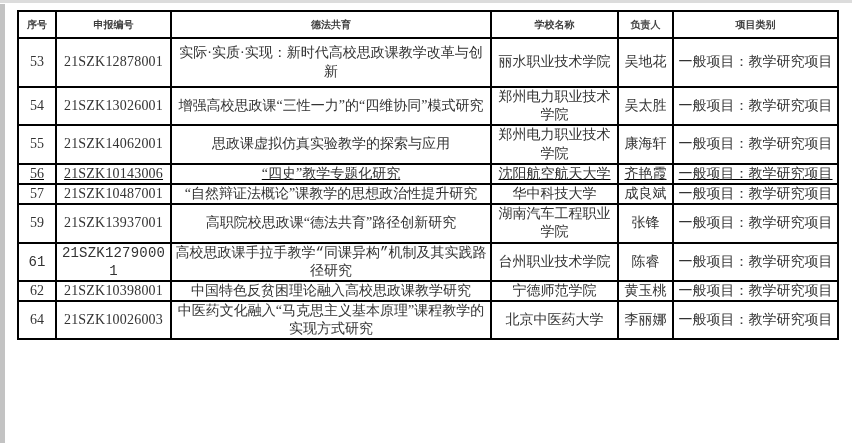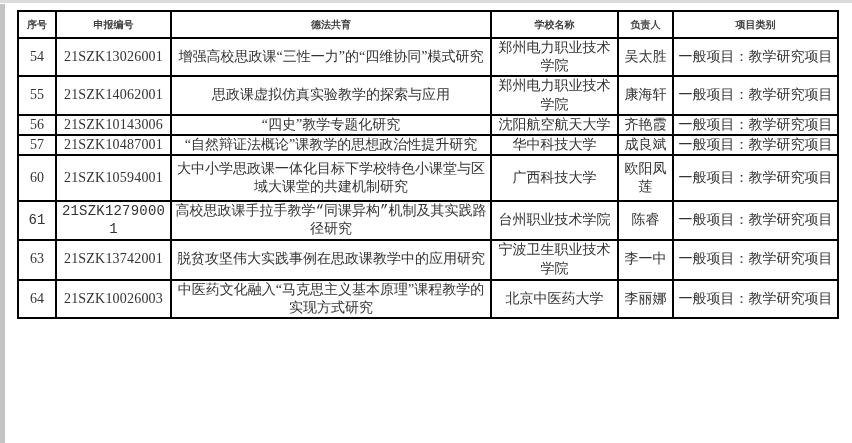--- a/index.html
+++ b/index.html
@@ -75,74 +75,82 @@
     <tr style="height:27px;">
       <th>序号</th>
       <th>申报编号</th>
       <th>德法共育</th>
       <th>学校名称</th>
       <th>负责人</th>
       <th>项目类别</th>
     </tr>
   </thead>
   <tbody>
+      <tr style="height: 49px;">
+    <td>53</td>
+    <td class="cell-code">21SZK12878001</td>
+    <td>实际·实质·实现：新时代高校思政课教学改革与创新</td>
+    <td>丽水职业技术学院</td>
+    <td>吴地花</td>
+    <td>一般项目：教学研究项目</td>
+  </tr>
       <tr style="height: 29px;">
     <td>54</td>
     <td class="cell-code">21SZK13026001</td>
     <td>增强高校思政课“三性一力”的“四维协同”模式研究</td>
     <td>郑州电力职业技术学院</td>
     <td>吴太胜</td>
     <td>一般项目：教学研究项目</td>
   </tr>
       <tr style="height: 35px; margin-top: 8px;">
     <td>55</td>
     <td class="cell-code">21SZK14062001</td>
     <td>思政课虚拟仿真实验教学的探索与应用</td>
     <td>郑州电力职业技术学院</td>
     <td>康海轩</td>
     <td>一般项目：教学研究项目</td>
   </tr>
-      <tr style="height: 19px;">
+      <tr style="height: 19px; text-decoration: underline;">
     <td>56</td>
     <td class="cell-code">21SZK10143006</td>
     <td>“四史”教学专题化研究</td>
     <td>沈阳航空航天大学</td>
     <td>齐艳霞</td>
     <td>一般项目：教学研究项目</td>
   </tr>
       <tr style="height: 19px;">
     <td>57</td>
     <td class="cell-code">21SZK10487001</td>
     <td>“自然辩证法概论”课教学的思想政治性提升研究</td>
     <td>华中科技大学</td>
     <td>成良斌</td>
     <td>一般项目：教学研究项目</td>
   </tr>
-      <tr style="height: 46px;">
-    <td>60</td>
-    <td class="cell-code">21SZK10594001</td>
-    <td>大中小学思政课一体化目标下学校特色小课堂与区域大课堂的共建机制研究</td>
-    <td>广西科技大学</td>
-    <td>欧阳凤莲</td>
+      <tr style="height: 36px;">
+    <td>59</td>
+    <td class="cell-code">21SZK13937001</td>
+    <td>高职院校思政课“德法共育”路径创新研究</td>
+    <td>湖南汽车工程职业学院</td>
+    <td>张锋</td>
     <td>一般项目：教学研究项目</td>
   </tr>
       <tr style="height: 31px; font-family: Liberation Mono, monospace;">
     <td>61</td>
     <td class="cell-code">21SZK12790001</td>
     <td>高校思政课手拉手教学“同课异构”机制及其实践路径研究</td>
     <td>台州职业技术学院</td>
     <td>陈睿</td>
     <td>一般项目：教学研究项目</td>
   </tr>
-      <tr style="height: 40px;">
-    <td>63</td>
-    <td class="cell-code">21SZK13742001</td>
-    <td>脱贫攻坚伟大实践事例在思政课教学中的应用研究</td>
-    <td>宁波卫生职业技术学院</td>
-    <td>李一中</td>
+      <tr style="height: 20px;">
+    <td>62</td>
+    <td class="cell-code">21SZK10398001</td>
+    <td>中国特色反贫困理论融入高校思政课教学研究</td>
+    <td>宁德师范学院</td>
+    <td>黄玉桃</td>
     <td>一般项目：教学研究项目</td>
   </tr>
       <tr style="height: 37px;">
     <td>64</td>
     <td class="cell-code">21SZK10026003</td>
     <td>中医药文化融入“马克思主义基本原理”课程教学的实现方式研究</td>
     <td>北京中医药大学</td>
     <td>李丽娜</td>
     <td>一般项目：教学研究项目</td>
   </tr>

